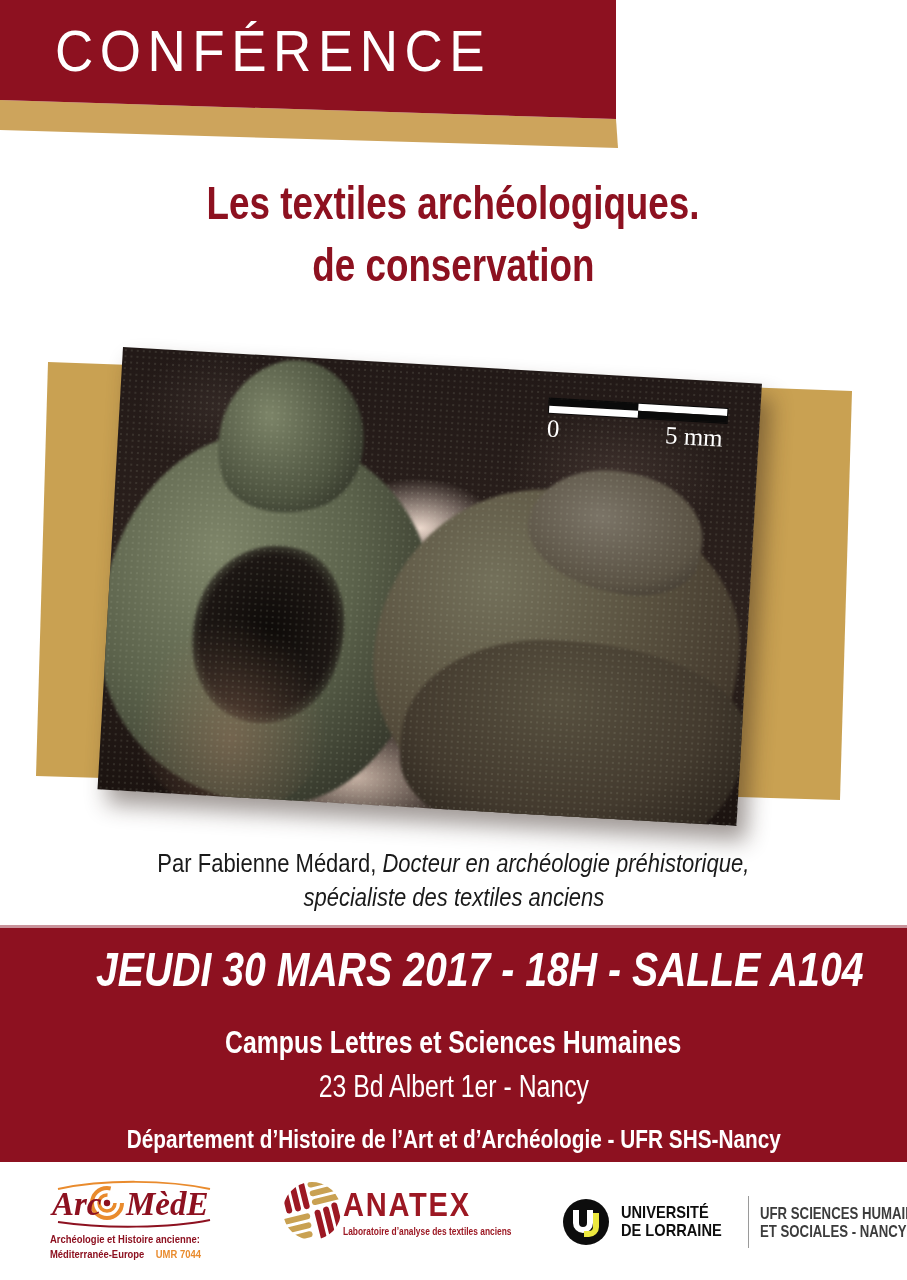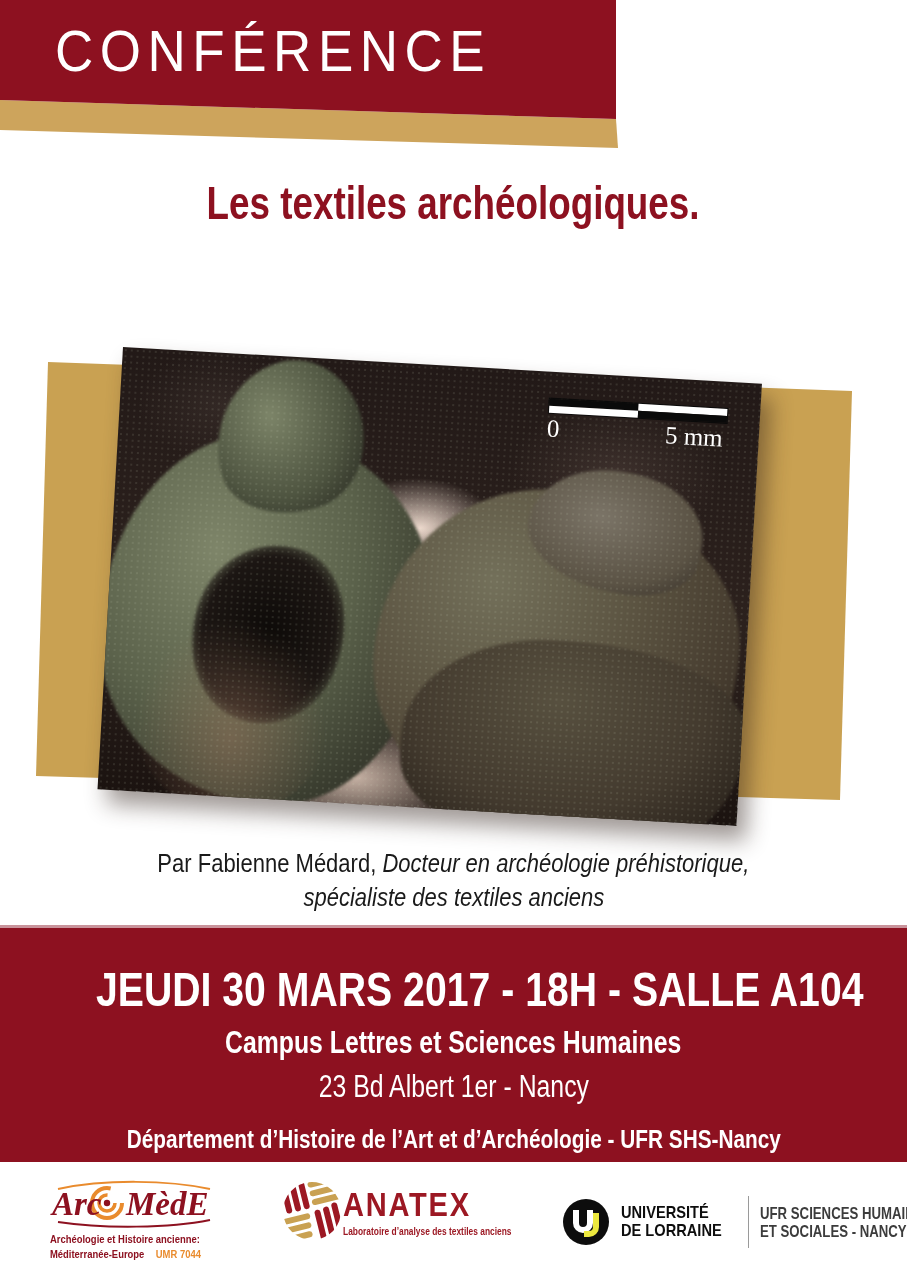--- a/index.html
+++ b/index.html
@@ -71,21 +71,21 @@
   
   .speaker{position:absolute;left:0;top:846px;width:100%;text-align:center;color:var(--text_dark);
     font-size:25px;line-height:34px;}
   .speaker em{font-style:italic;}
   .speaker .intro{margin-right:7px;}
 
   
   .details{position:absolute;left:0;top:925px;width:100%;height:237px;background:var(--red);
     color:#fff;border-top:3px solid #c9939b;}
   .details .line{position:absolute;left:0;width:100%;text-align:center;}
-  .l-datetime{top:30px;font-size:49px;font-weight:bold;line-height:62px;}
+  .l-datetime{top:10px;font-size:49px;font-weight:bold;line-height:62px;font-style:italic;}
   .l-venue1{top:94px;font-size:31px;font-weight:bold;line-height:42px;}
   .l-venue2{top:138px;font-size:31px;font-weight:normal;line-height:42px;}
   .l-dept{top:194px;font-size:26px;font-weight:bold;line-height:34px;}
 
   
   .footer{position:absolute;left:0;top:1162px;width:100%;height:118px;background:#fff;}
   .logo-archimede{position:absolute;left:50px;top:14px;width:175px;}
   .archi-tag{color:var(--red);font-weight:bold;font-size:11.5px;line-height:15px;white-space:nowrap;
     transform:scaleX(.82);transform-origin:left;}
   .archi-umr{color:var(--orange);margin-left:14px;}
@@ -107,20 +107,21 @@
 
 <div class="poster">
 
   <div class="banner-goldstripe"></div>
   <div class="banner-red">
     <div class="kicker">CONFÉRENCE</div>
   </div>
 
   <div class="title">
     <div><span class="cx">Les textiles archéologiques.</span></div>
+    <div><span class="cx">de conservation</span></div>
   </div>
 
   <div class="gold-backdrop"></div>
   <div class="photo">
     <div class="blob art-loop"></div>
     <div class="blob art-spike"></div>
     <div class="blob art-main"></div>
     <div class="blob art-lobe"></div>
     <div class="blob art-base"></div>
     <div class="blob art-hole"></div>

